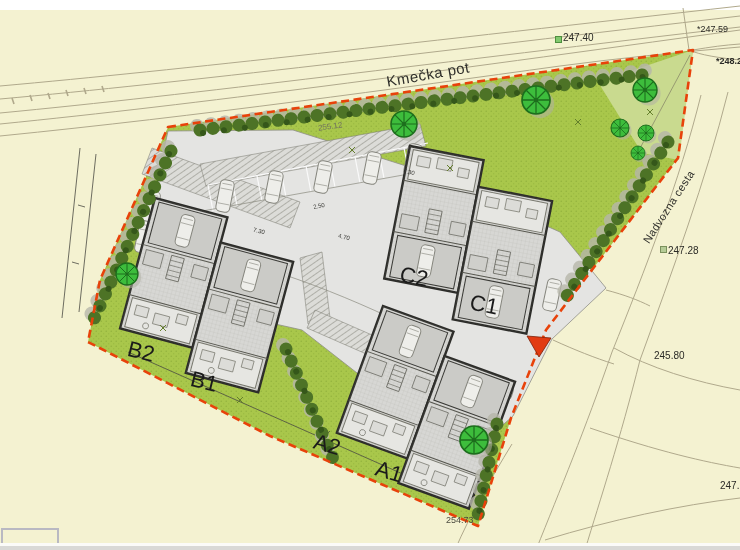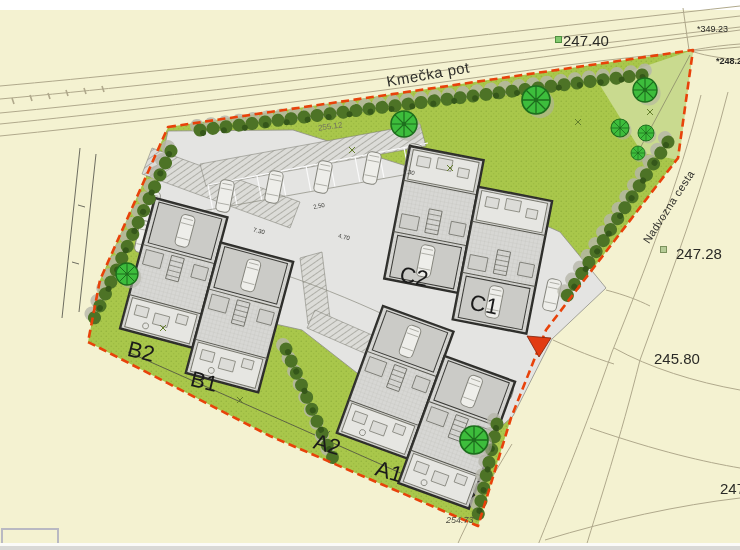--- a/index.html
+++ b/index.html
@@ -2,21 +2,21 @@
 <html><head>
 <meta charset="utf-8">
 <style>
   html,body{margin:0;padding:0;background:#ffffff;}
   #stage{position:relative;width:740px;height:550px;overflow:hidden;background:#ffffff;
          font-family:"Liberation Sans",sans-serif;}
   #plan-svg{position:absolute;left:0;top:0;}
   .lbl{position:absolute;white-space:nowrap;color:#1c1c1c;line-height:1;}
   .ctr{transform-origin:center;}
   .bld-lbl{font-size:22px;color:#1b1b1b;font-weight:400;}
-  .elev{font-size:15px;color:#2a2a26;}
+  .elev{font-size:10px;color:#2a2a26;}
   .dim{font-size:6px;color:#3c3c38;}
   .mark{position:absolute;width:5px;height:5px;}
 </style>
 </head>
 <body>
 
 <div id="stage">
 
 <svg id="plan-svg" width="740" height="550" viewBox="0 0 740 550" xmlns="http://www.w3.org/2000/svg" xmlns:xlink="http://www.w3.org/1999/xlink">
 
@@ -228,27 +228,27 @@
 
 <div class="lbl ctr bld-lbl" style="left:141px;top:352px;transform:translate(-50%,-50%) rotate(14deg);">B2</div>
 <div class="lbl ctr bld-lbl" style="left:204px;top:382px;transform:translate(-50%,-50%) rotate(14deg);">B1</div>
 <div class="lbl ctr bld-lbl" style="left:327px;top:445px;transform:translate(-50%,-50%) rotate(16deg);">A2</div>
 <div class="lbl ctr bld-lbl" style="left:389px;top:472px;transform:translate(-50%,-50%) rotate(17deg);">A1</div>
 <div class="lbl ctr bld-lbl" style="left:414px;top:277px;transform:translate(-50%,-50%) rotate(11deg);">C2</div>
 <div class="lbl ctr bld-lbl" style="left:484px;top:305px;transform:translate(-50%,-50%) rotate(11deg);">C1</div>
 
 <span class="mark" style="left:555px;top:36px;background:#82c96e;border:1px solid #4e8f3e;"></span>
 <div class="lbl elev" style="left:563px;top:33px;">247.40</div>
-<div class="lbl elev" style="left:697px;top:25px;font-size:9px;">*349.23</div>
+<div class="lbl elev" style="left:697px;top:25px;font-size:9px;">*247.59</div>
 <div class="lbl elev" style="left:716px;top:57px;font-size:9px;font-weight:bold;">*248.2</div>
 <div class="lbl elev" style="left:318px;top:123px;font-size:8px;color:#70705f;transform:rotate(-8deg);">255.12</div>
 <span class="mark" style="left:660px;top:246px;background:#b5cc96;border:1px solid #7b915c;"></span>
-<div class="lbl elev" style="left:668px;top:246px;margin-left:8px;">247.28</div>
+<div class="lbl elev" style="left:668px;top:246px;">247.28</div>
 <div class="lbl elev" style="left:610px;top:351px;margin-left:44px;">245.80</div>
-<div class="lbl elev" style="left:446px;top:516px;font-size:9px;color:#4c4c40;font-style:italic;">254.73</div>
+<div class="lbl elev" style="left:446px;top:516px;font-size:9px;color:#4c4c40;">254.73</div>
 <div class="lbl elev" style="left:720px;top:481px;">247.7</div>
 
 <div class="lbl ctr dim" style="left:259px;top:231px;transform:translate(-50%,-50%) rotate(14deg);">7.30</div>
 <div class="lbl ctr dim" style="left:319px;top:206px;transform:translate(-50%,-50%) rotate(-11deg);">2.50</div>
 <div class="lbl ctr dim" style="left:344px;top:237px;transform:translate(-50%,-50%) rotate(14deg);">4.70</div>
 <div class="lbl ctr dim" style="left:409px;top:172px;transform:translate(-50%,-50%) rotate(11deg);">7.30</div>
 
 </div>
 
 </body></html>

